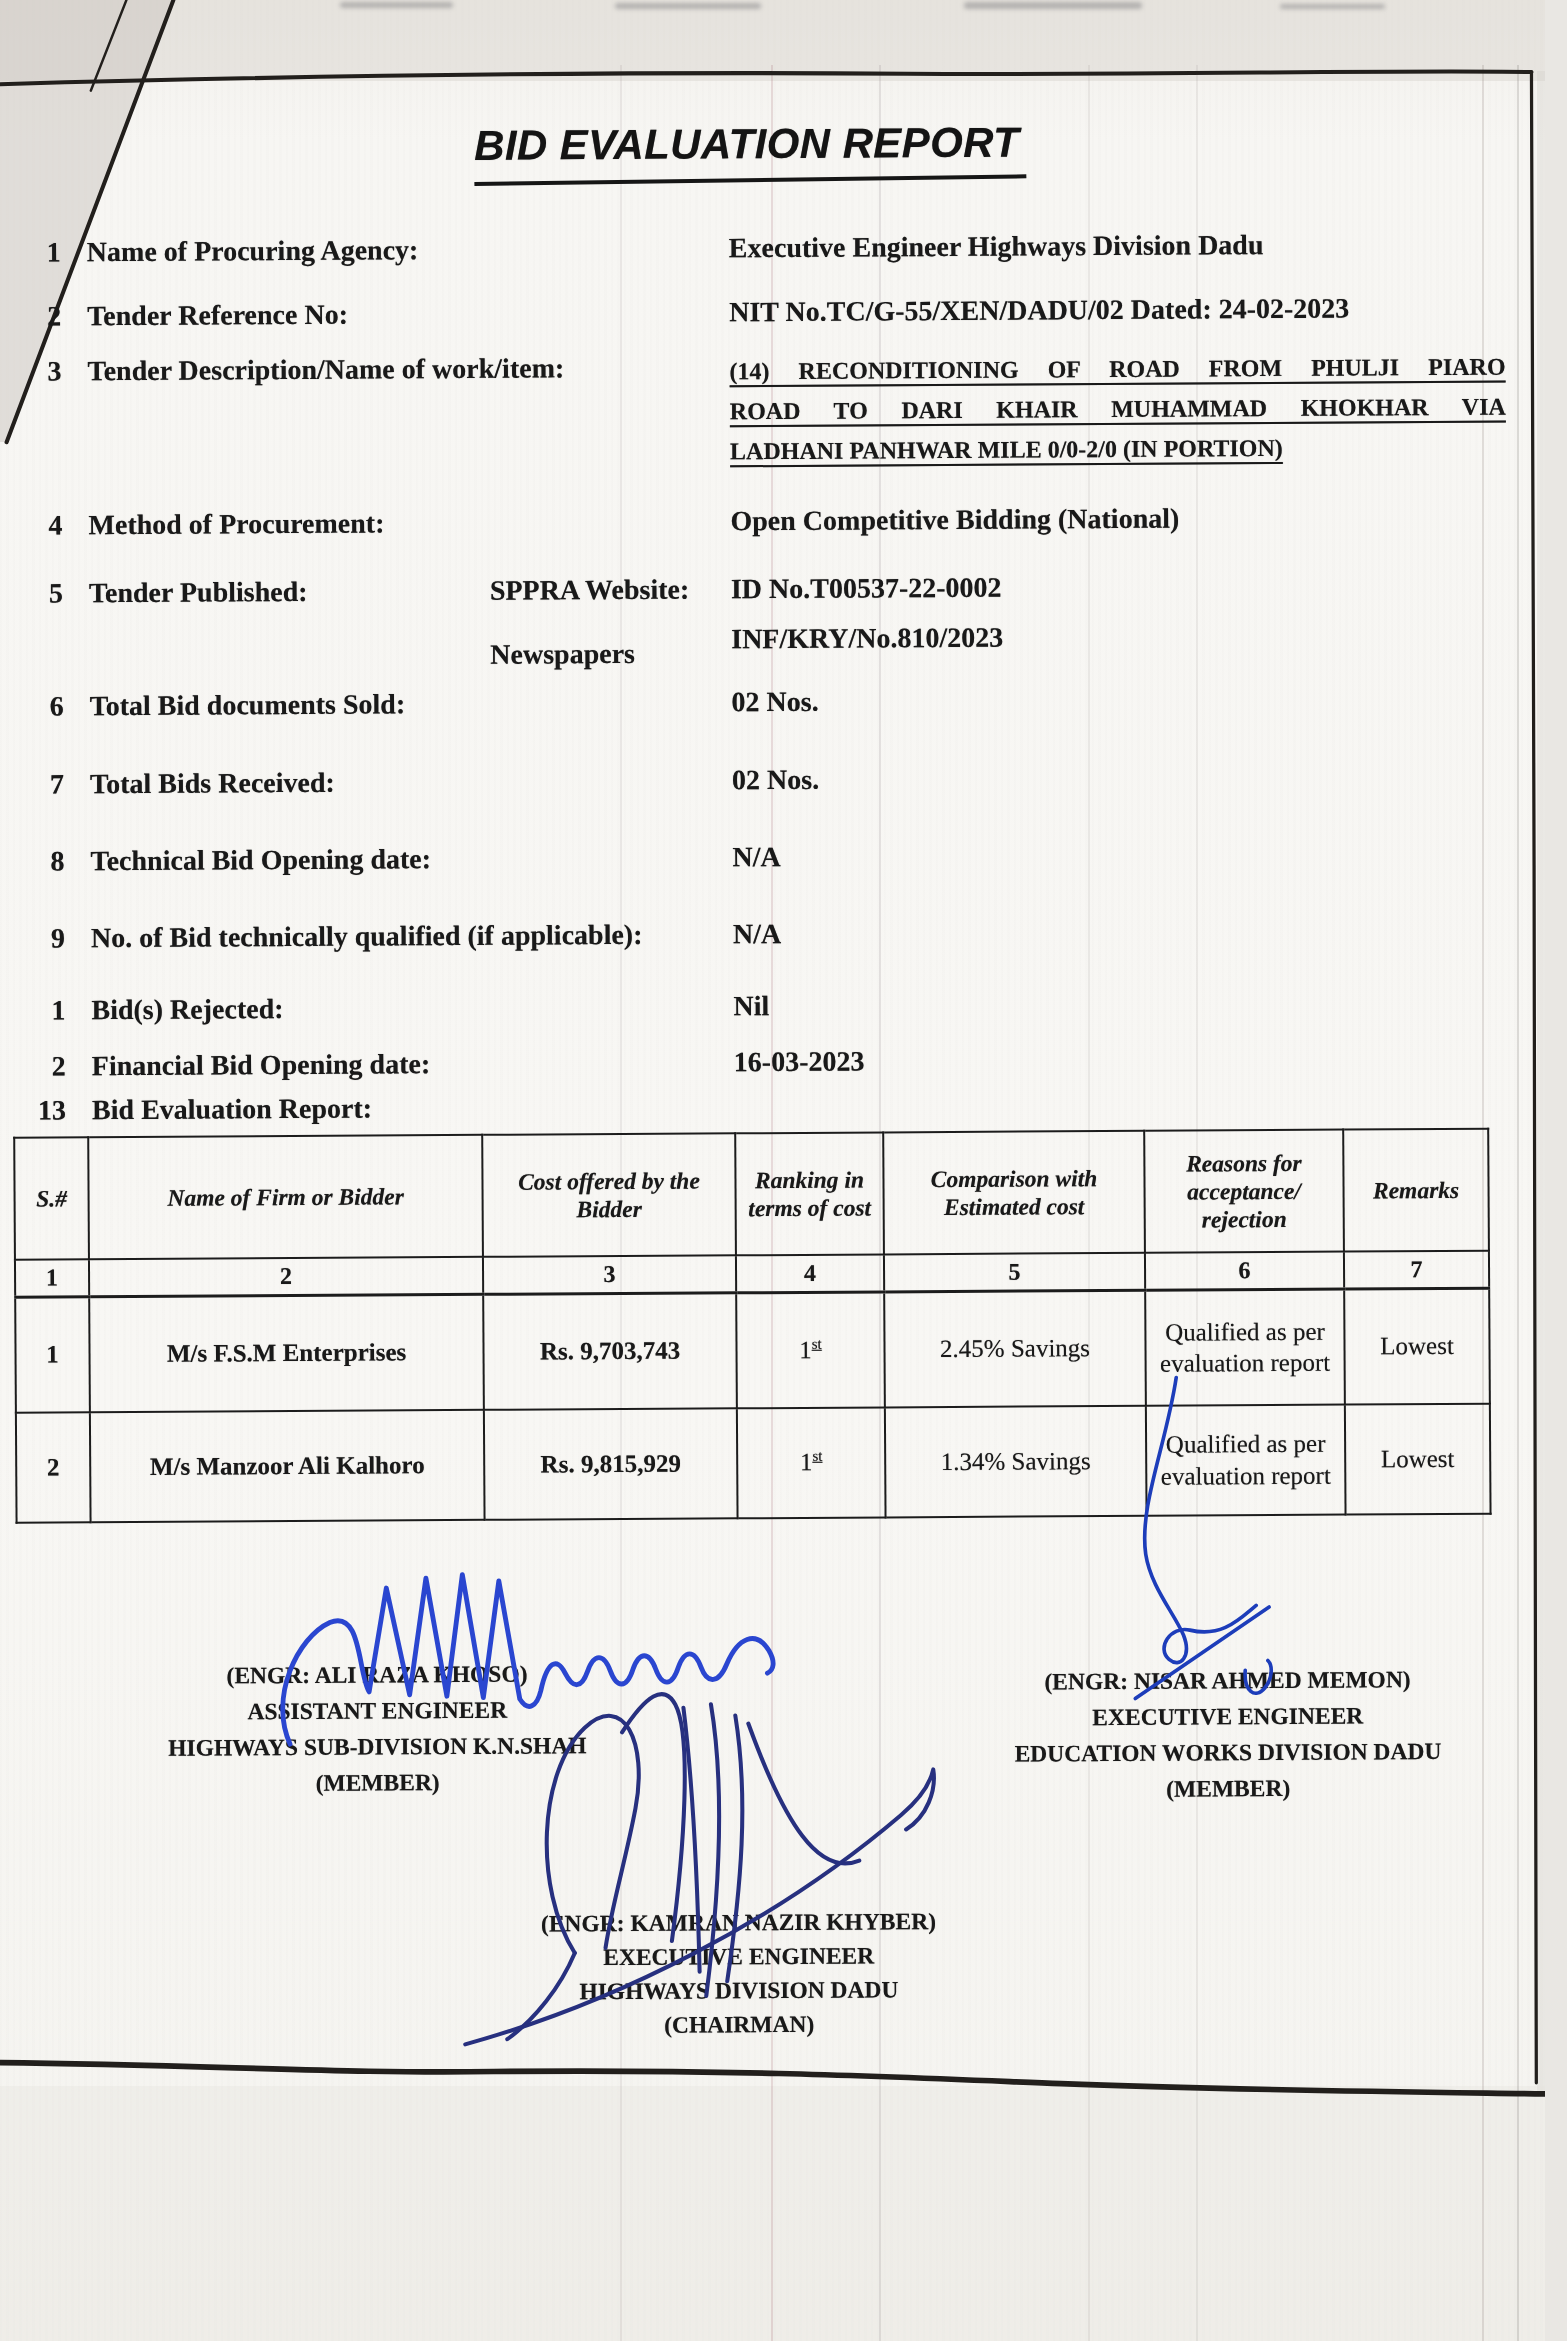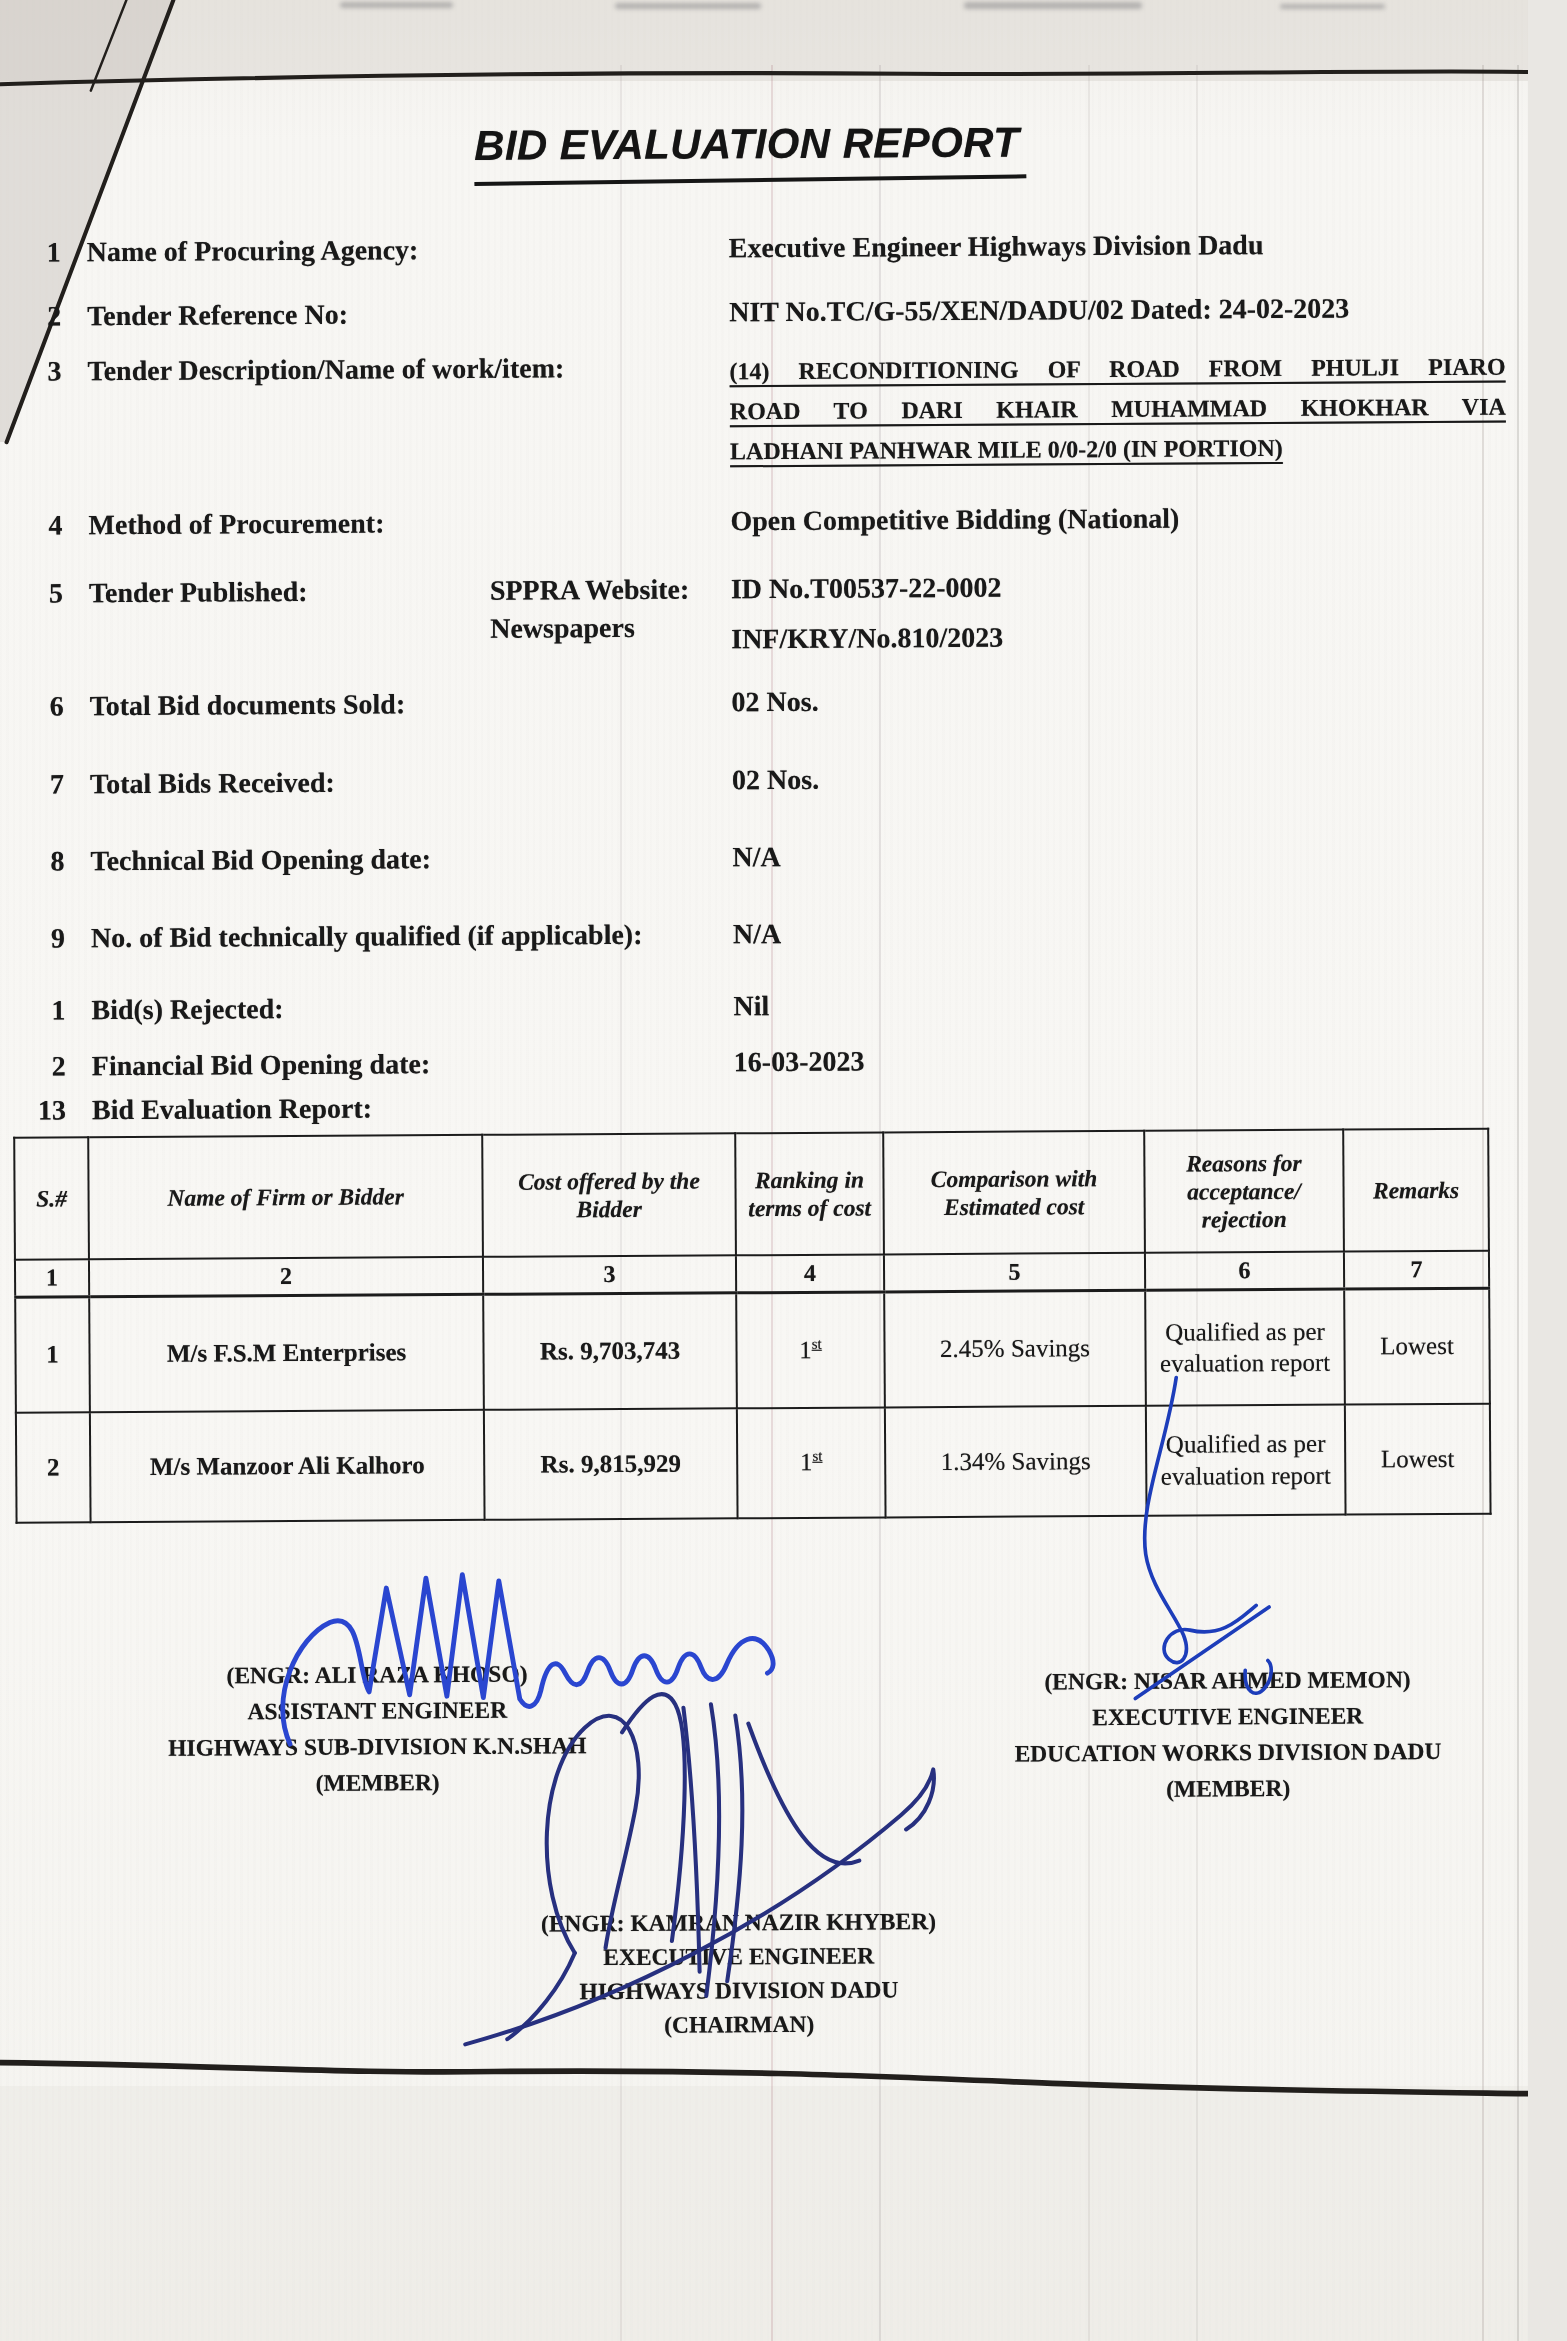--- a/index.html
+++ b/index.html
@@ -1,21 +1,21 @@
 <!DOCTYPE html>
 <html style="font-size:13px"><head>
 <meta charset="utf-8">
 <style>
   html,body{margin:0;padding:0;background:#e9e7e3;}
   .scan{
     position:relative;width:1528px;height:2342px;overflow:hidden;
     background:
       repeating-linear-gradient(90deg, rgba(60,55,50,0.012) 0 2.4px, transparent 2.4px 6.5px),
       linear-gradient(180deg,#f2f0ec 0%,#f7f6f3 6%,#f8f7f4 60%,#f4f3ef 100%);
-    font-family:"Liberation Serif", serif;color:#191919;
+    font-family:"Liberation Serif", serif;color:#191919;padding-left:17px;
   }
   .outside-top{position:absolute;left:0;top:0;width:1568px;height:81px;background:rgba(214,210,204,0.45);}
   .corner-fold{position:absolute;left:0;top:0;width:194px;height:453px;
     clip-path:polygon(0 0,173px 0,6.5px 442px,0 442px);background:rgba(205,201,195,0.55);}
   .right-outside{position:absolute;left:1537px;top:71px;width:31px;height:2025px;background:rgba(210,206,200,0.35);}
   .bottom-outside{position:absolute;left:0;top:2086px;width:1568px;height:256px;background:rgba(229,227,222,0.35);}
   .crease{position:absolute;top:65px;width:1.6px;height:2277px;}
   .smudge{position:absolute;filter:blur(2px);background:rgba(100,100,106,0.38);border-radius:3.2px;}
   svg.overlay{position:absolute;left:0;top:0;}
   .content{position:absolute;left:0;top:0;width:1568px;height:2342px;transform:rotate(-0.35deg);transform-origin:50% 40%;}
@@ -115,21 +115,21 @@
     <div class="item txt" style="top:505px;">
       <span class="inum">4</span>
       <span class="ilabel">Method of Procurement:</span>
       <span class="ivalue">Open Competitive Bidding (National)</span>
     </div>
     <div class="item txt" style="top:573px;">
       <span class="inum">5</span>
       <span class="ilabel">Tender Published:</span>
       <span class="ichan">SPPRA Website:</span>
       <span class="ivalue">ID No.T00537-22-0002</span>
-      <span class="ichan" style="top:38px;text-align:right;">Newspapers</span>
+      <span class="ichan" style="top:64px;text-align:right;">Newspapers</span>
       <span class="ivalue" style="top:50px;">INF/KRY/No.810/2023</span>
     </div>
     <div class="item txt" style="top:686px;">
       <span class="inum">6</span>
       <span class="ilabel">Total Bid documents Sold:</span>
       <span class="ivalue">02 Nos.</span>
     </div>
     <div class="item txt" style="top:764px;">
       <span class="inum">7</span>
       <span class="ilabel">Total Bids Received:</span>

